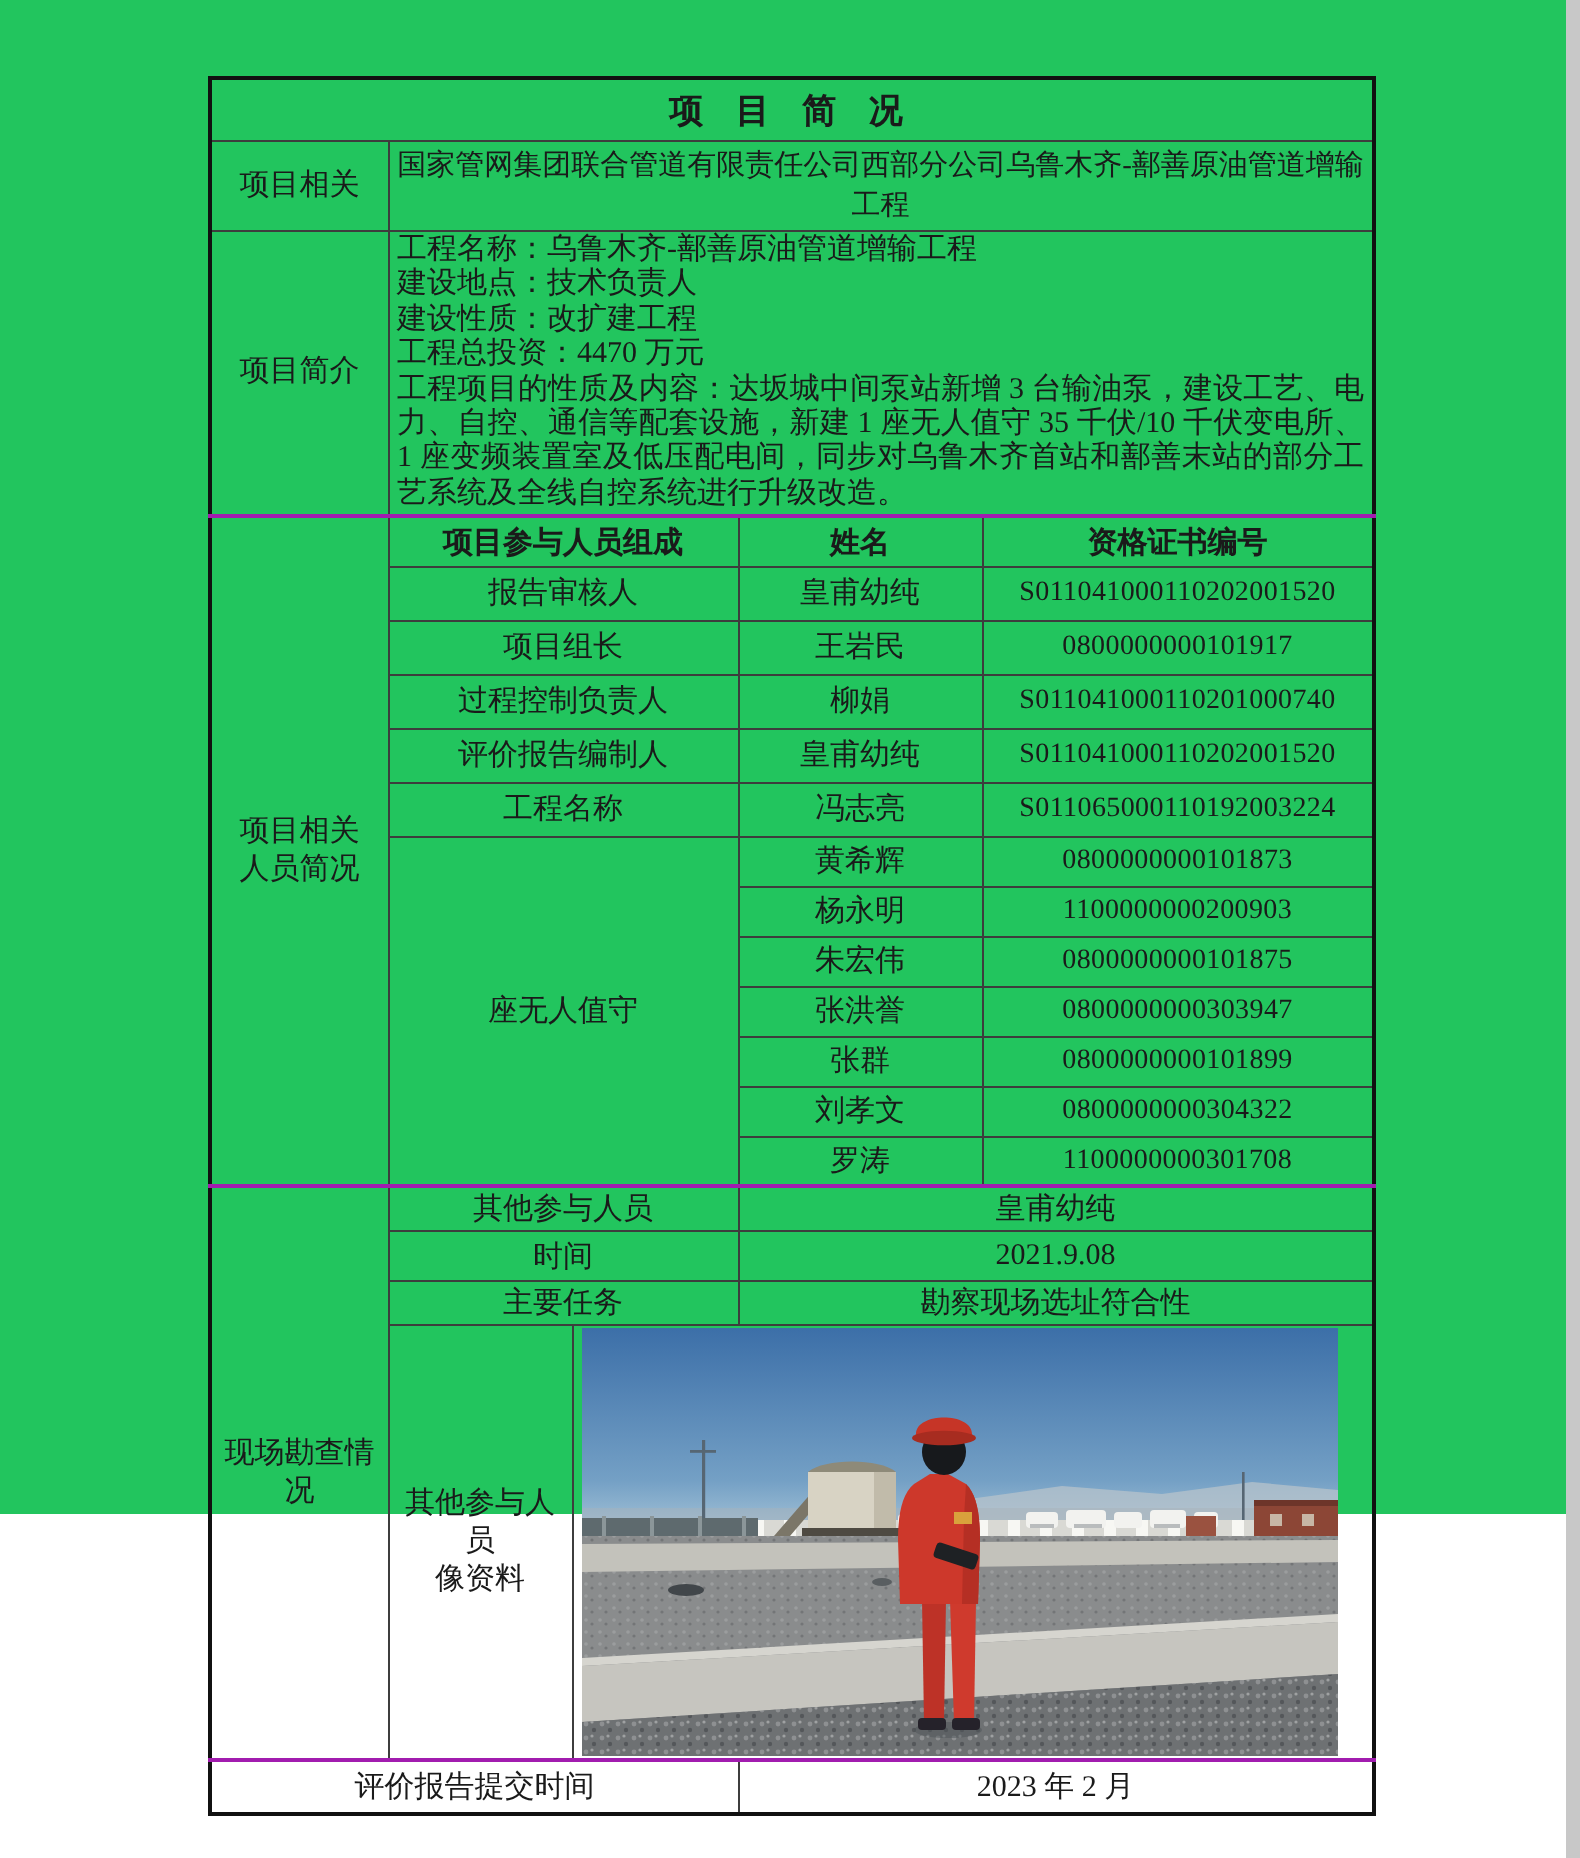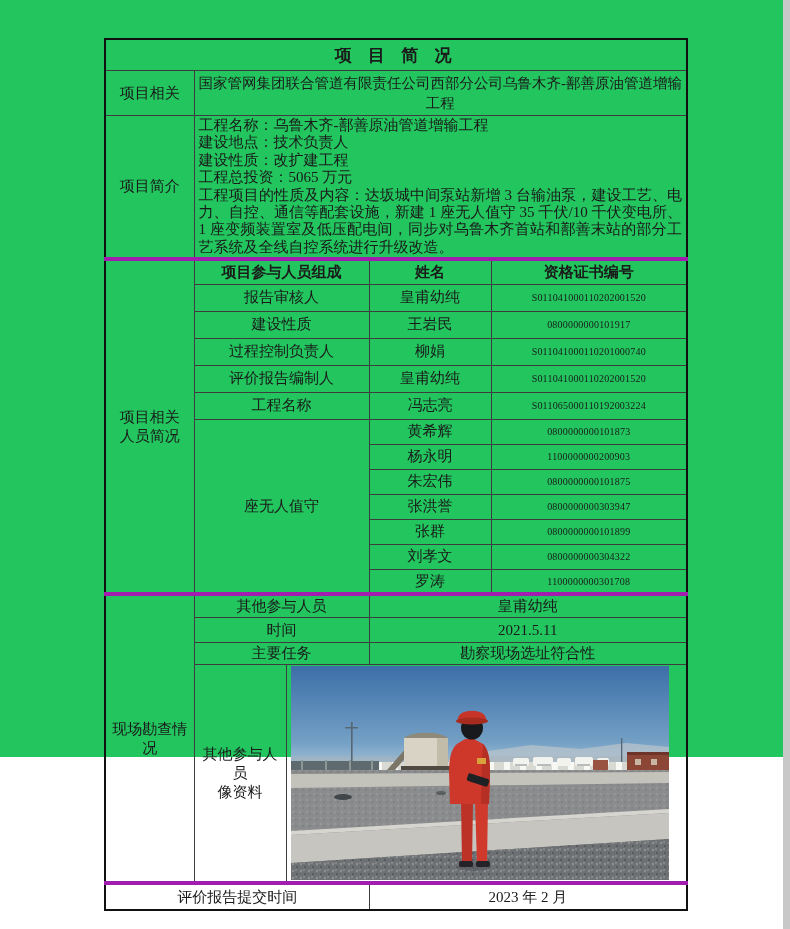--- a/index.html
+++ b/index.html
@@ -14,30 +14,30 @@
     border-collapse:collapse;table-layout:fixed;
     border:2px solid #111111;
     font-size:15px;
   }
   table.doc td{
     border:1px solid #3d3d3d;
     padding:1px 4px;
     text-align:center;vertical-align:middle;
     overflow:hidden;
   }
-  tr.thick-top>td{border-top:4px solid #a21caf;}
+  tr.thick-top>td{border-top:2px solid #a21caf;}
   td.title-cell{
     font-weight:bold;font-size:17px;letter-spacing:6px;height:28px;
   }
   td.lab{white-space:pre-line;line-height:19px;}
   td.val-left{text-align:justify;text-align-last:auto;padding:2px 7px;line-height:20px;font-size:14.5px;margin-top:15px;}
   td.intro{line-height:17.4px;padding:2px 7px;margin-left:20px;}
   td.intro div{text-align:justify;}
   td.bold{font-weight:bold;}
-  td.cert{font-size:10px;letter-spacing:0.2px;}
+  td.cert{font-size:14px;letter-spacing:0.2px;}
   td.photo-cell{padding:1px 15px 0 5px;vertical-align:top;}
   .photo-frame{width:378px;height:214px;display:block;}
   .photo-frame svg{display:block;width:378px;height:214px;}
 </style>
 </head>
 <body>
 
 <div class="page">
 
   <table class="doc">
@@ -58,40 +58,40 @@
       <td class="lab">项目相关</td>
       <td colspan="4" class="val-left">国家管网集团联合管道有限责任公司西部分公司乌鲁木齐-鄯善原油管道增输工程</td>
     </tr>
 
     <tr style="height:138px">
       <td class="lab">项目简介</td>
       <td colspan="4" class="intro">
         <div>工程名称：乌鲁木齐-鄯善原油管道增输工程</div>
         <div>建设地点：技术负责人</div>
         <div>建设性质：改扩建工程</div>
-        <div>工程总投资：5065 万元</div>
+        <div>工程总投资：4470 万元</div>
         <div>工程项目的性质及内容：达坂城中间泵站新增 3 台输油泵，建设工艺、电力、自控、通信等配套设施，新建 1 座无人值守 35 千伏/10 千伏变电所、1 座变频装置室及低压配电间，同步对乌鲁木齐首站和鄯善末站的部分工艺系统及全线自控系统进行升级改造。</div>
       </td>
     </tr>
 
     <tr class="thick-top" style="height:25px">
       <td rowspan="13" class="lab">项目相关
 人员简况</td>
       <td colspan="2" class="bold">项目参与人员组成</td>
       <td class="bold">姓名</td>
       <td class="bold">资格证书编号</td>
     </tr>
 
     <tr style="height:27px">
       <td colspan="2">报告审核人</td>
       <td>皇甫幼纯</td>
       <td class="cert">S011041000110202001520</td>
     </tr>
     <tr style="height:27px">
-      <td colspan="2">建设性质</td>
+      <td colspan="2">项目组长</td>
       <td>王岩民</td>
       <td class="cert">0800000000101917</td>
     </tr>
     <tr style="height:27px">
       <td colspan="2">过程控制负责人</td>
       <td>柳娟</td>
       <td class="cert">S011041000110201000740</td>
     </tr>
     <tr style="height:27px">
       <td colspan="2">评价报告编制人</td>
@@ -135,21 +135,21 @@
     </tr>
 
     <tr class="thick-top" style="height:19px">
       <td rowspan="4" class="lab">现场勘查情
 况</td>
       <td colspan="2">其他参与人员</td>
       <td colspan="2">皇甫幼纯</td>
     </tr>
     <tr style="height:25px">
       <td colspan="2">时间</td>
-      <td colspan="2">2021.5.11</td>
+      <td colspan="2">2021.9.08</td>
     </tr>
     <tr style="height:20px">
       <td colspan="2">主要任务</td>
       <td colspan="2">勘察现场选址符合性</td>
     </tr>
     <tr style="height:216px">
       <td class="lab">其他参与人员
 像资料</td>
       <td colspan="3" class="photo-cell">
         <span class="photo-frame">

